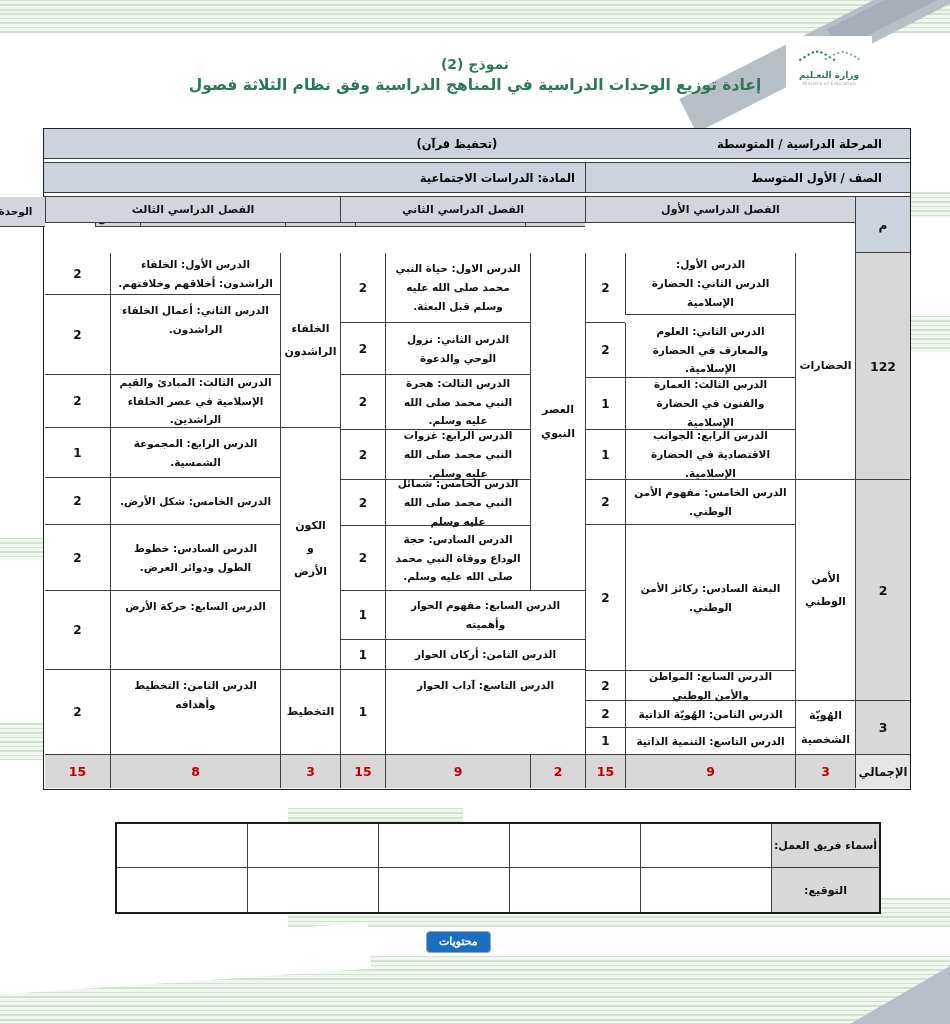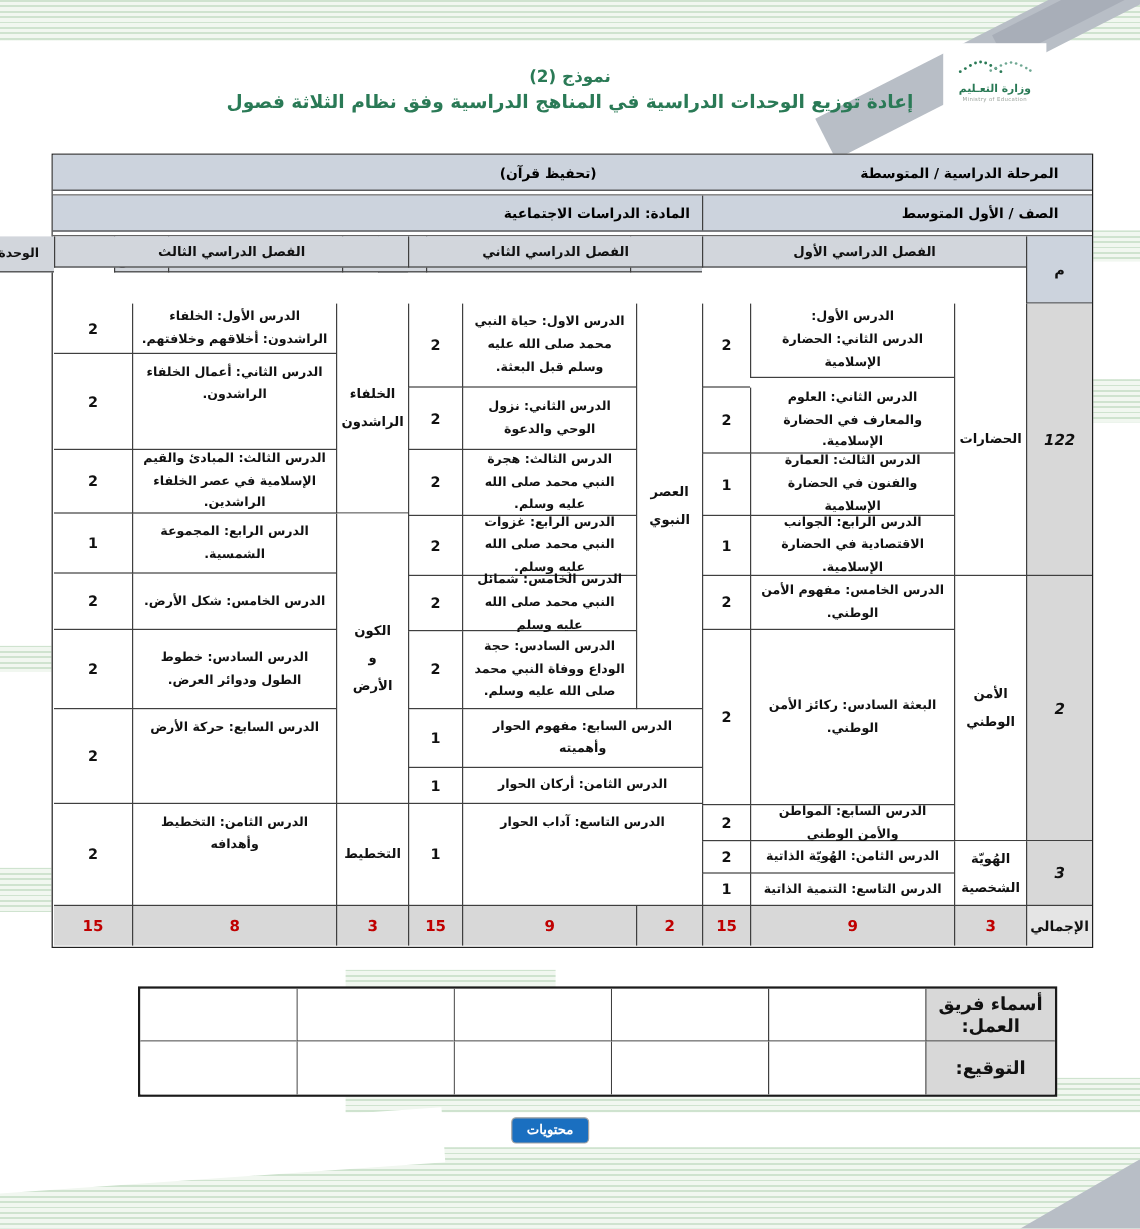--- a/index.html
+++ b/index.html
@@ -40,38 +40,38 @@
   .info-row .left-part{flex:1;height:100%;display:flex;align-items:center;justify-content:flex-start;padding-right:10px;}
   .row2 .right-part{border-left:1px solid var(--bd);}
   .track-label{position:absolute;left:43%;top:50%;transform:translateY(-50%);font-weight:bold;font-size:11.5px;}
   .mid-row{display:flex;direction:rtl;}
   .num-h{width:55px;height:56px;background:var(--hdr);font-size:12px;}
   .sec-head{display:flex;}
   .sem-title{height:26px;background:var(--hdr2);font-size:11px;}
   .hdr-cells{display:flex;direction:rtl;}
   .hdr-cells .acell{height:30px;background:var(--hdr2);font-size:10.5px;line-height:1.15;padding:0 2px;}
   .body-row{display:flex;direction:rtl;}
-  .num-col{width:55px;display:flex;flex-direction:column;font-style:italic;}
+  .num-col{width:55px;display:flex;flex-direction:column;}
   .num-col .acell{background:var(--gray);font-size:12.5px;}
   .sec-body{display:flex;flex-direction:column;}
   .grp{display:flex;direction:rtl;}
   .unit-cell{background:#fff;font-size:11px;line-height:2.1;white-space:pre-line;padding:2px;}
   .lcol{flex:1;display:flex;flex-direction:column;}
   .lrow{display:flex;direction:rtl;}
   .lcell{flex:1;font-size:10.5px;line-height:1.8;padding:2px 6px;white-space:pre-line;}
   .lcell.va-top{align-items:flex-start;padding-top:6px;}
   .ccell{font-size:12px;}
   .totals-row{display:flex;direction:rtl;height:33px;}
   .totals-row .acell{background:var(--gray);color:var(--red);font-size:12.5px;}
   .totals-row .lbl{background:#e5e5e5;color:#111;font-size:11.5px;}
   
   .sig-table{position:absolute;left:115px;top:822px;width:766px;height:92px;border:2px solid #1b1b1b;
     display:flex;flex-direction:column;direction:rtl;background:#fff;z-index:2;}
   .sig-row{display:flex;direction:rtl;height:45px;flex:1;}
-  .sig-row .label{width:108px;background:var(--gray);font-size:15px;border-left:1px solid var(--bd);}
+  .sig-row .label{width:108px;background:var(--gray);font-size:11px;border-left:1px solid var(--bd);}
   .sig-row.top .label,.sig-row.top .empty{border-bottom:1px solid var(--bd);}
   .sig-row .empty{flex:1;background:#fff;border-left:1px solid var(--bd);}
   .sig-row .empty:last-child{border-left:none;}
   
   .contents-btn{position:absolute;left:426px;top:931px;z-index:3;background:#1a6fc0;color:#fff;
     font-size:11px;font-weight:bold;padding:3px 12px 4px;border-radius:4px;border:1px solid #a3a3a3;cursor:pointer;}
   .band-bottom{position:absolute;left:0;top:956px;width:950px;height:68px;z-index:0;}
   .band-cut{position:absolute;left:-70px;top:938px;width:440px;height:46px;background:#fff;transform:rotate(-4deg);z-index:1;}
   .corner-br{position:absolute;right:0;top:966px;width:100px;height:58px;background:#b8bec6;
     clip-path:polygon(100% 0,100% 100%,0 100%);z-index:2;}

